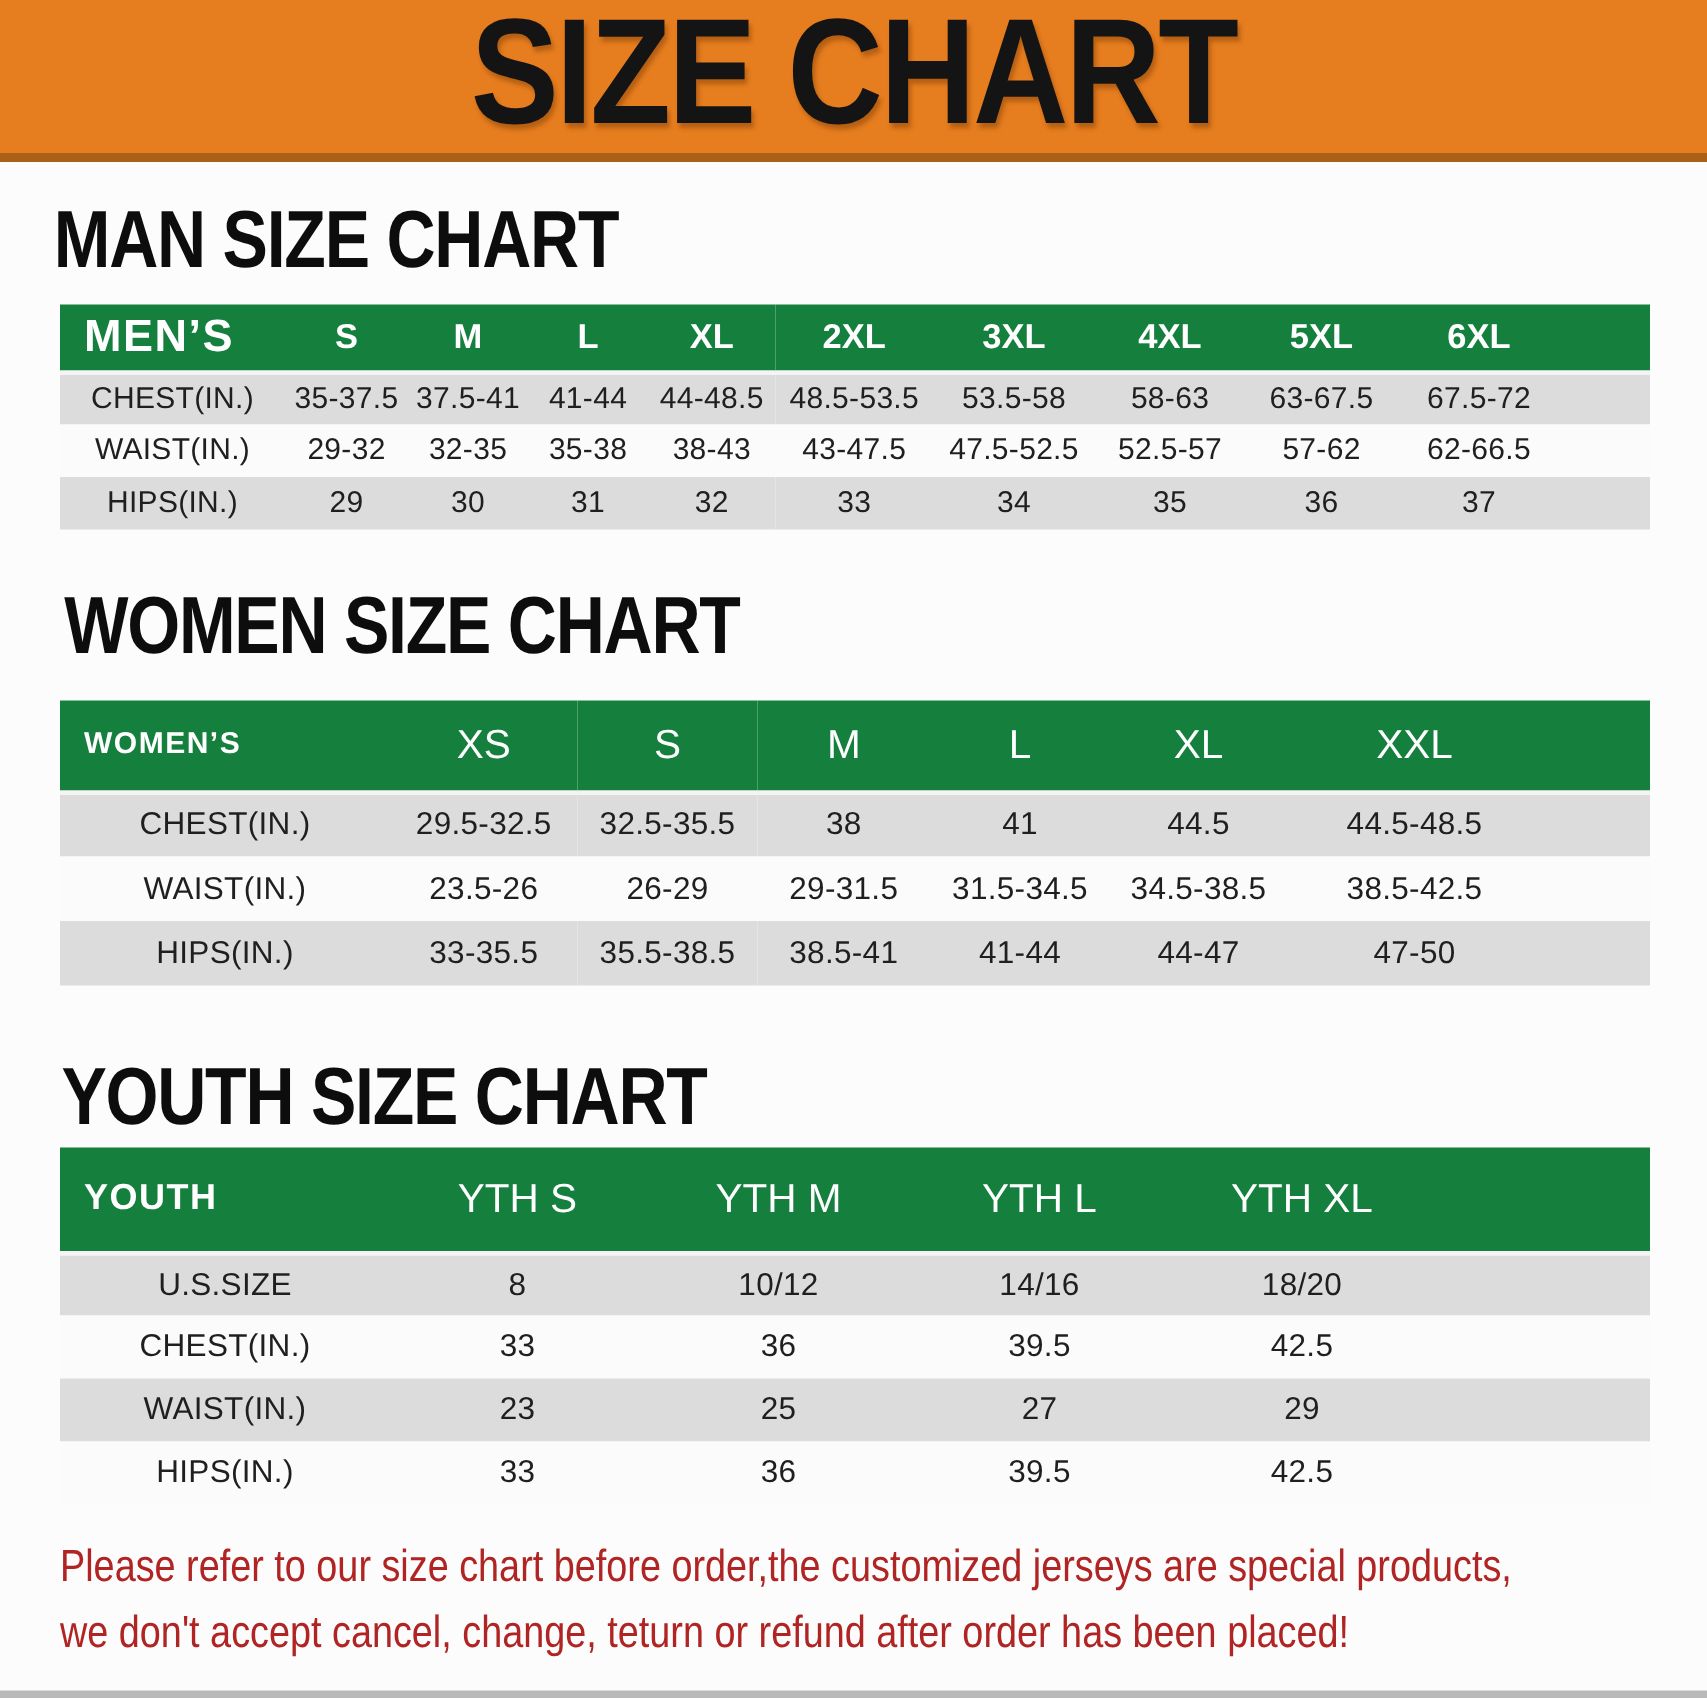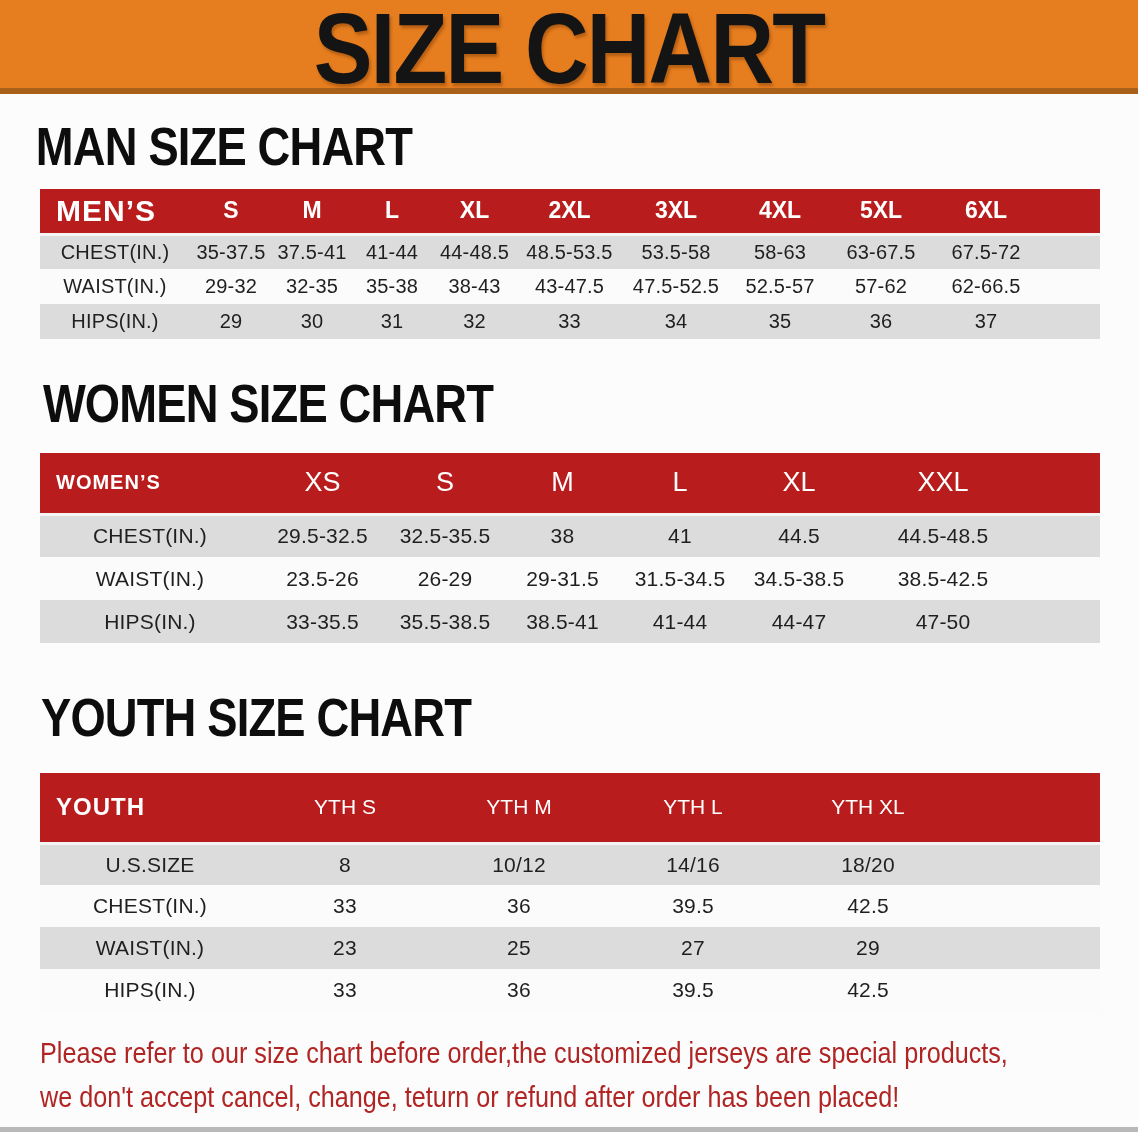--- a/index.html
+++ b/index.html
@@ -10,21 +10,21 @@
     position: relative;
     width: 1138px;
     height: 1132px;
     margin: 0 auto;
     background: #fcfcfc;
     overflow: hidden;
   }
 
   
   .banner {
-    height: 94px;
+    height: 108px;
     background: #E67D1E;
     border-bottom: 6px solid #A96018;
     text-align: center;
     overflow: visible;
   }
   .banner-title {
     display: inline-block;
     font-size: 100px;
     line-height: 96px;
     font-weight: 800;
@@ -44,40 +44,40 @@
     line-height: 52px;
     font-weight: 800;
     letter-spacing: -1px;
     color: #0d0d0d;
     transform: scaleX(0.84);
     transform-origin: center;
     white-space: nowrap;
   }
   .sec-man   .chart-heading { margin: 26px 0 17px; }
   .sec-women .chart-heading { margin: 38px 0 24px; }
-  .sec-youth .chart-heading { margin: 48px 0 30px; }
+  .sec-youth .chart-heading { margin: 48px 0 8px; }
 
   
   .size-table {
     width: 1060px;
     margin-left: 40px;
     border-collapse: collapse;
     table-layout: fixed;
   }
   .size-table thead th {
-    background: #b91c1c;
+    background: #15803d;
     color: #ffffff;
     text-align: center;
     vertical-align: middle;
     border-bottom: 3px solid #f4f4f4;
     font-weight: 400;
   }
   .t-men   thead th { height: 45px; font-size: 23px; font-weight: 700; }
   .t-women thead th { height: 61px; font-size: 27px; }
-  .t-youth thead th { height: 70px; font-size: 21px; }
+  .t-youth thead th { height: 70px; font-size: 27px; }
 
   .size-table thead th.corner {
     text-align: left;
     padding-left: 16px;
     font-weight: 800;
     letter-spacing: 1px;
   }
   .t-men   thead th.corner { font-size: 30px; }
   .t-women thead th.corner { font-size: 20px; }
   .t-youth thead th.corner { font-size: 24px; }

